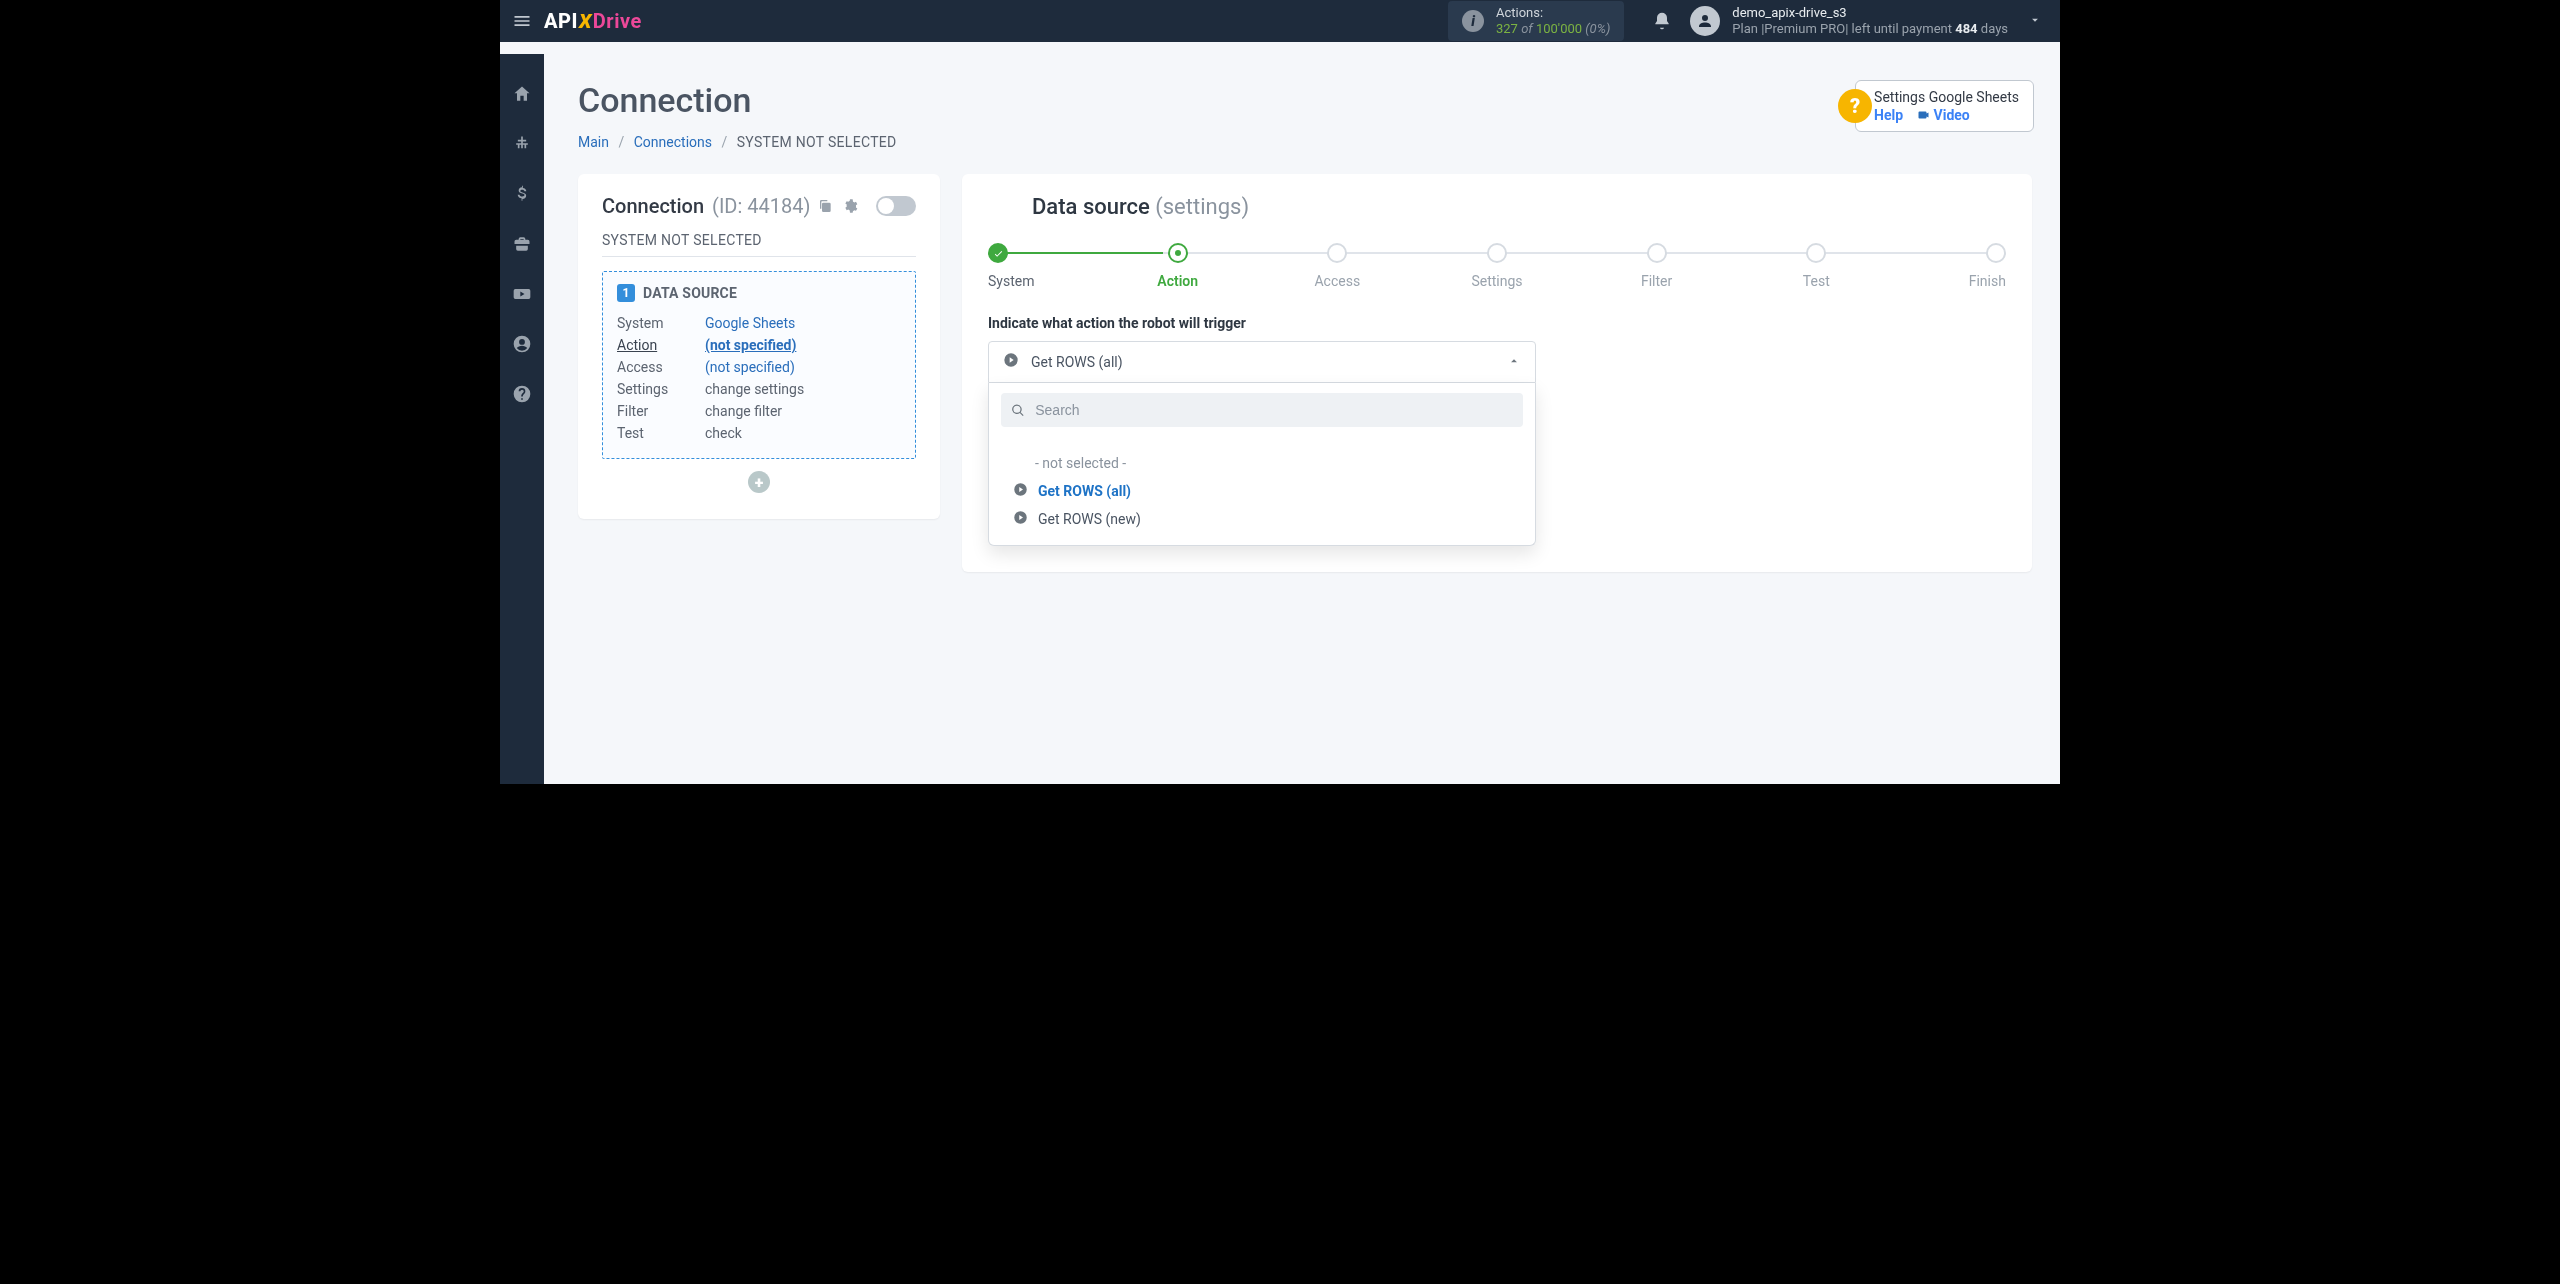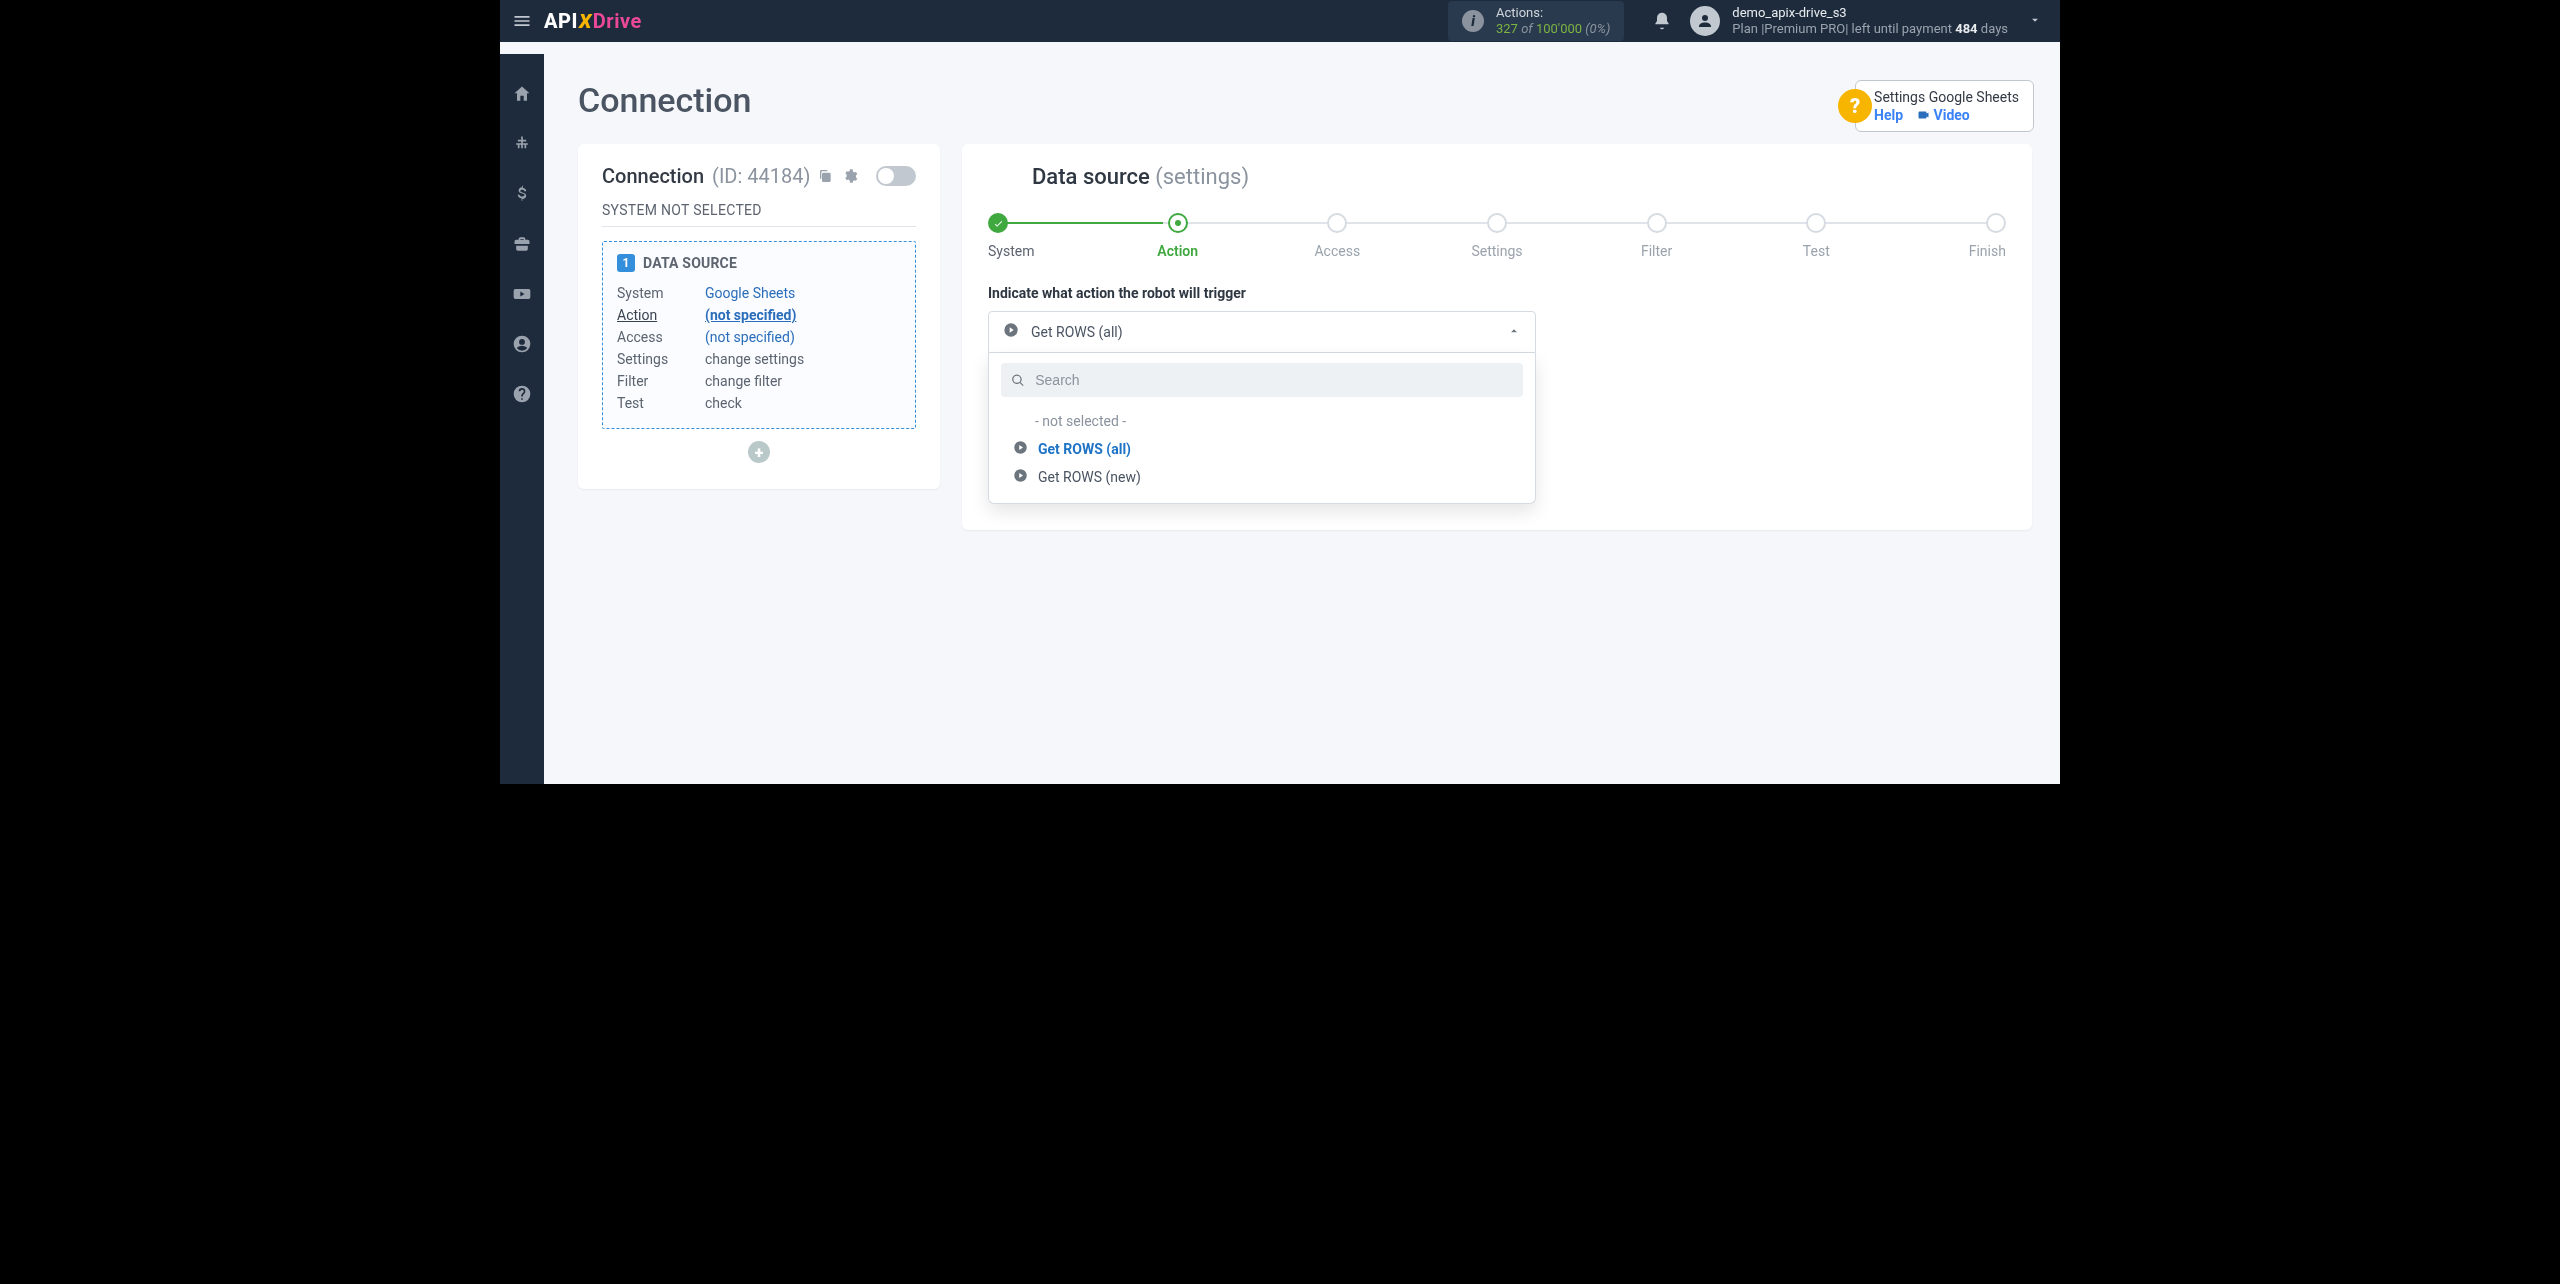--- a/index.html
+++ b/index.html
@@ -125,21 +125,21 @@
   .sel-top .play svg{width:16px;height:16px;fill:#6c757d;}
   .sel-top .txt{color:#4a5462;font-size:14px;}
   .sel-top .chev{margin-left:auto;}
   .sel-top .chev svg{width:14px;height:14px;fill:#6c757d;}
 
   .dropdown{border:1px solid #d6dbe1;border-top:none;border-radius:0 0 6px 6px;background:#fff;box-shadow:0 8px 18px rgba(0,0,0,.10);padding:10px 12px 12px 12px;}
   .search{height:34px;background:#eef1f4;border-radius:4px;display:flex;align-items:center;padding:0 10px;gap:8px;}
   .search svg{width:15px;height:15px;fill:#6c757d;}
   .search input{border:none;outline:none;background:transparent;font-size:14px;color:#4a5462;width:100%;}
   .search input::placeholder{color:#8a939e;}
-  .opts{margin-top:10px;}
+  .opts{margin-top:22px;}
   .opt{display:flex;align-items:center;gap:10px;height:28px;padding:0 12px;font-size:14px;color:#4a5462;}
   .opt.ns{color:#8a939e;padding-left:34px;}
   .opt .play svg{width:15px;height:15px;fill:#6c757d;}
   .opt.sel .t{color:#1e73c6;font-weight:700;}
 
 </style>
 </head>
 <body>
 
 <div class="app">
@@ -225,20 +225,27 @@
     <div class="sico">
         <svg viewBox="0 0 24 24">
           <path d="M12 2a10 10 0 1 0 10 10A10 10 0 0 0 12 2zm1 17h-2v-2h2zm1.8-7.3l-.9.9A3.3 3.3 0 0 0 13 15h-2v-.5a4.4 4.4 0 0 1 1.3-3.1l1.2-1.2a1.9 1.9 0 0 0 .6-1.4 2 2 0 0 0-4 0H8a4 4 0 0 1 8 0 3.2 3.2 0 0 1-1.2 2.9z"></path>
         </svg>
       </div>
   </div>
 
   <div class="main">
     <div class="page-head">
       <h1 class="title">Connection</h1>
+      <div class="crumbs">
+        <a href="#">Main</a>
+        <span class="sep">/</span>
+        <a href="#">Connections</a>
+        <span class="sep">/</span>
+        <span class="last">SYSTEM NOT SELECTED</span>
+      </div>
 
       <div class="help-card">
         <div class="help-q">?</div>
         <div class="row1">Settings Google Sheets</div>
         <div class="row2">
           <a href="#">Help</a>
           <a href="#" class="vid">
             <svg viewBox="0 0 24 24">
                 <path d="M3 5h12a2 2 0 0 1 2 2v2l4-2v10l-4-2v2a2 2 0 0 1-2 2H3a2 2 0 0 1-2-2V7a2 2 0 0 1 2-2z"></path>
               </svg><span>Video</span>

